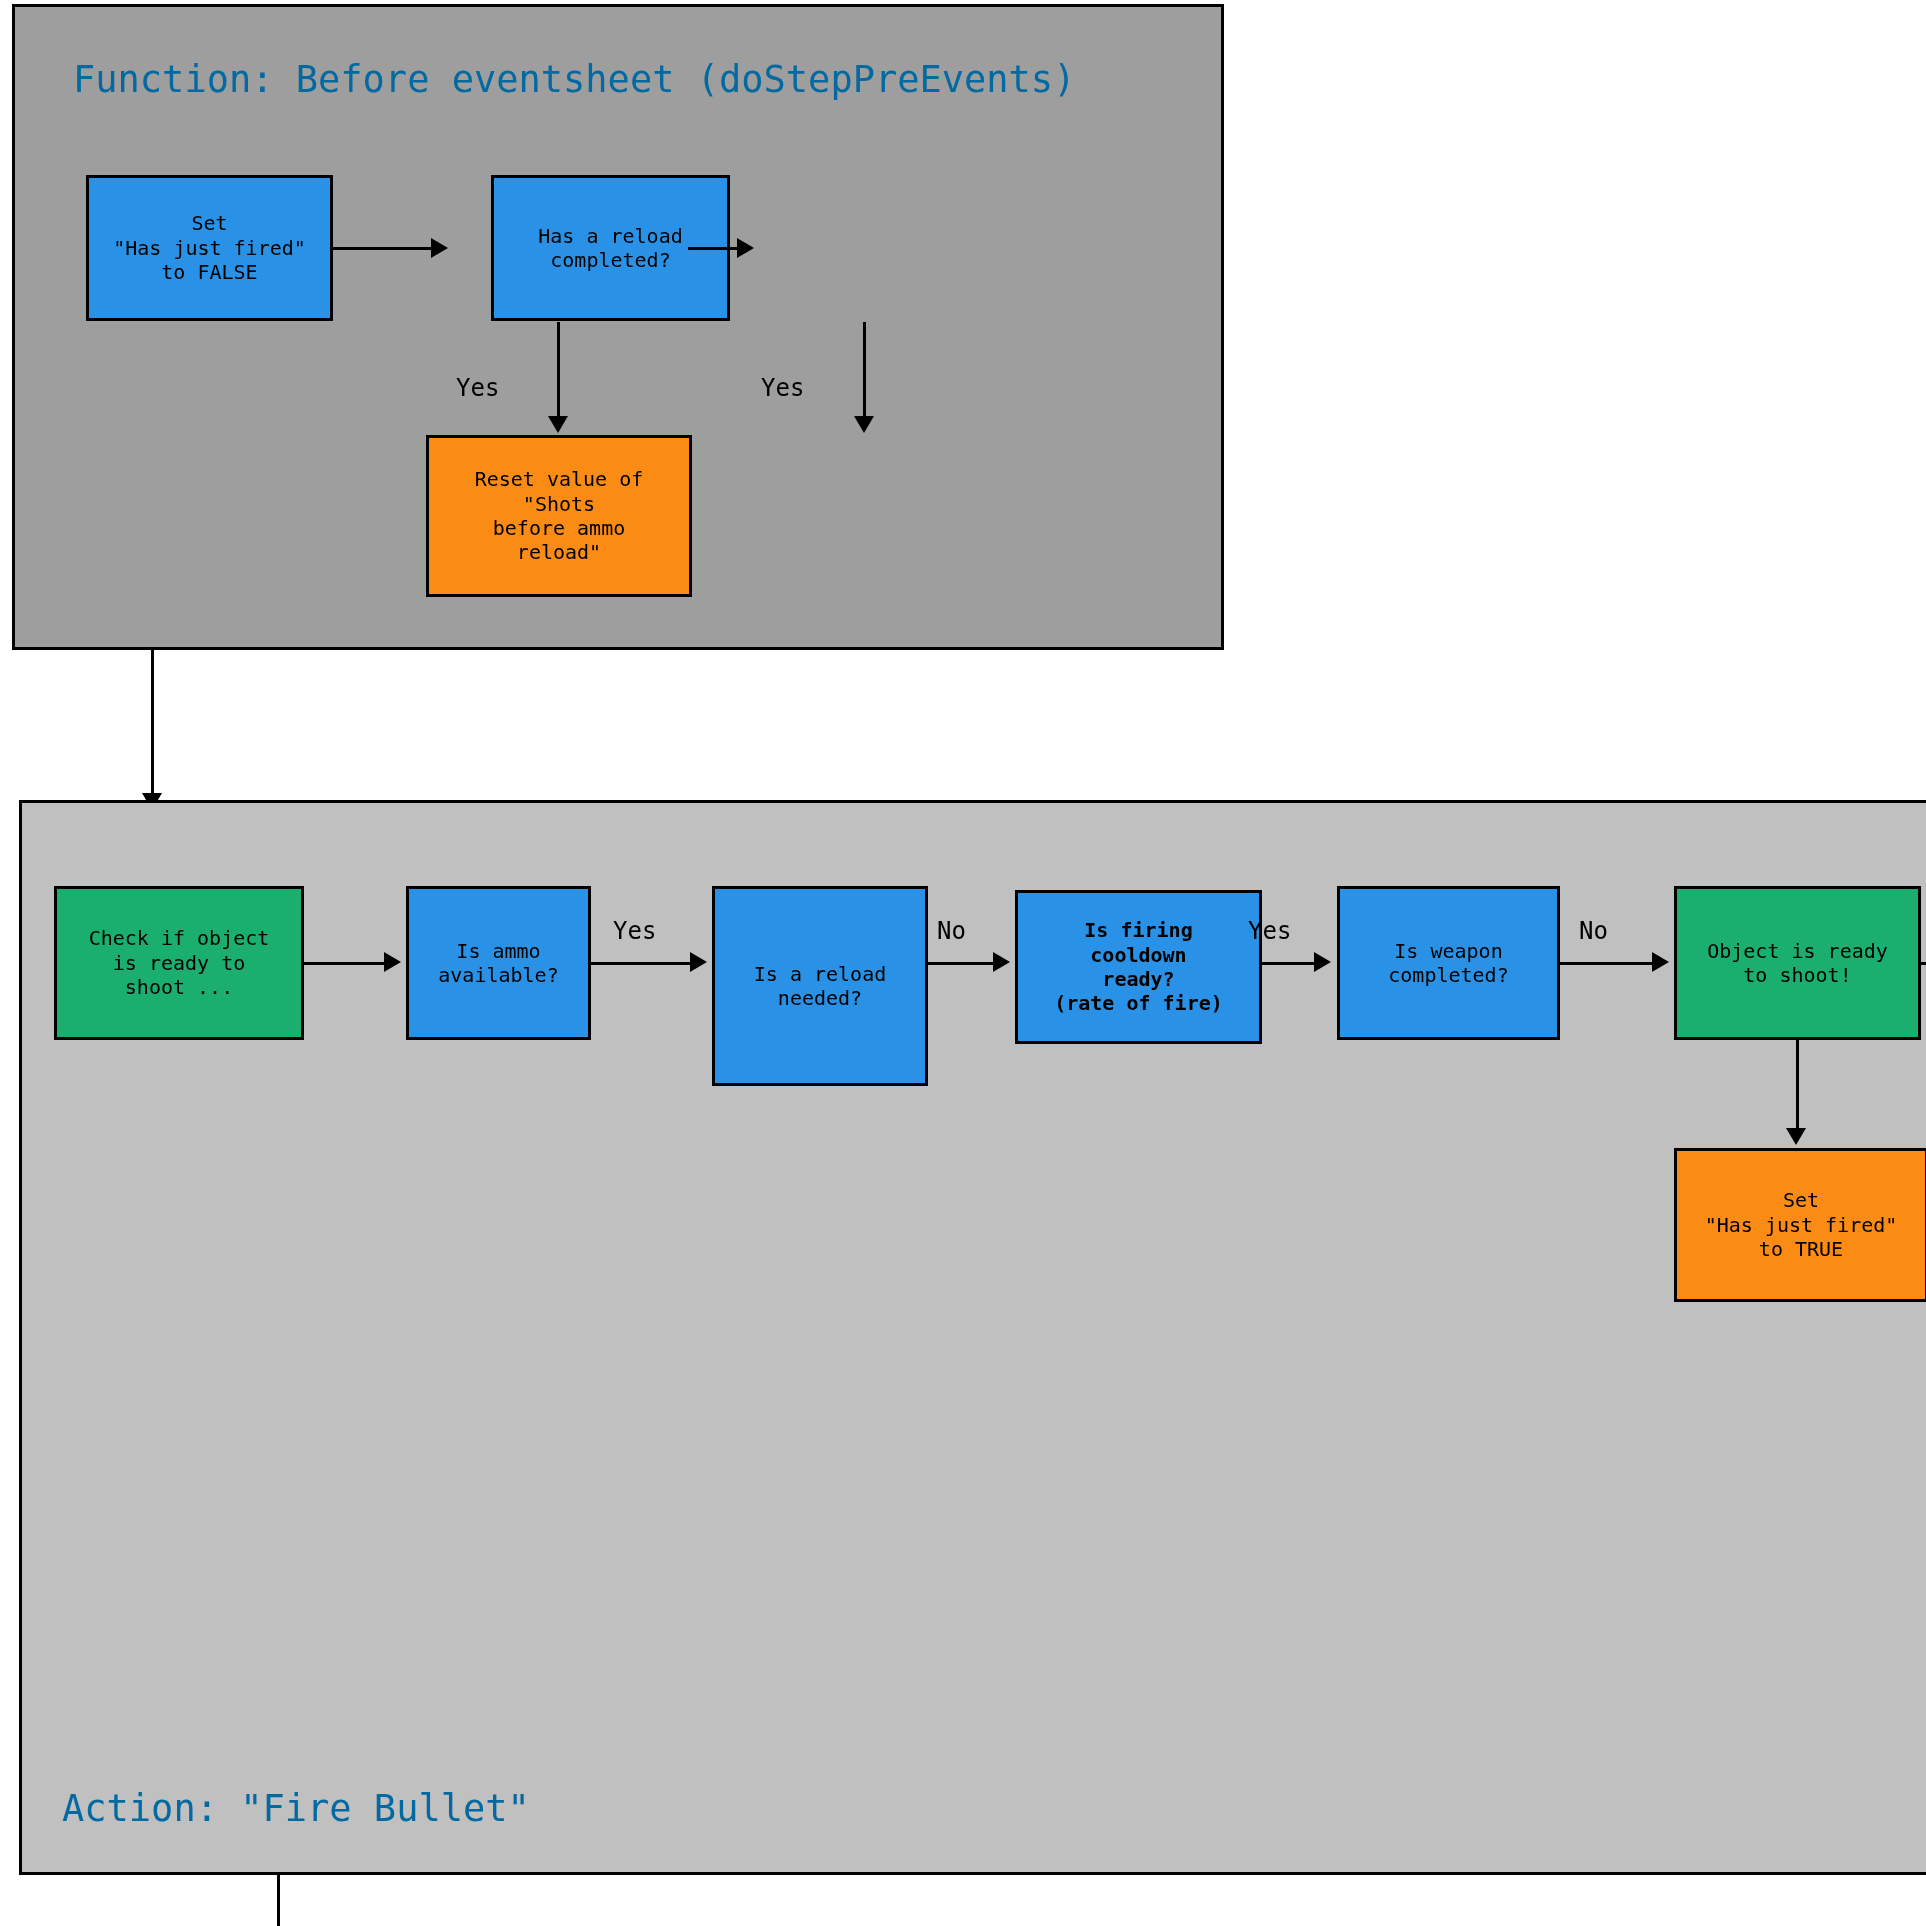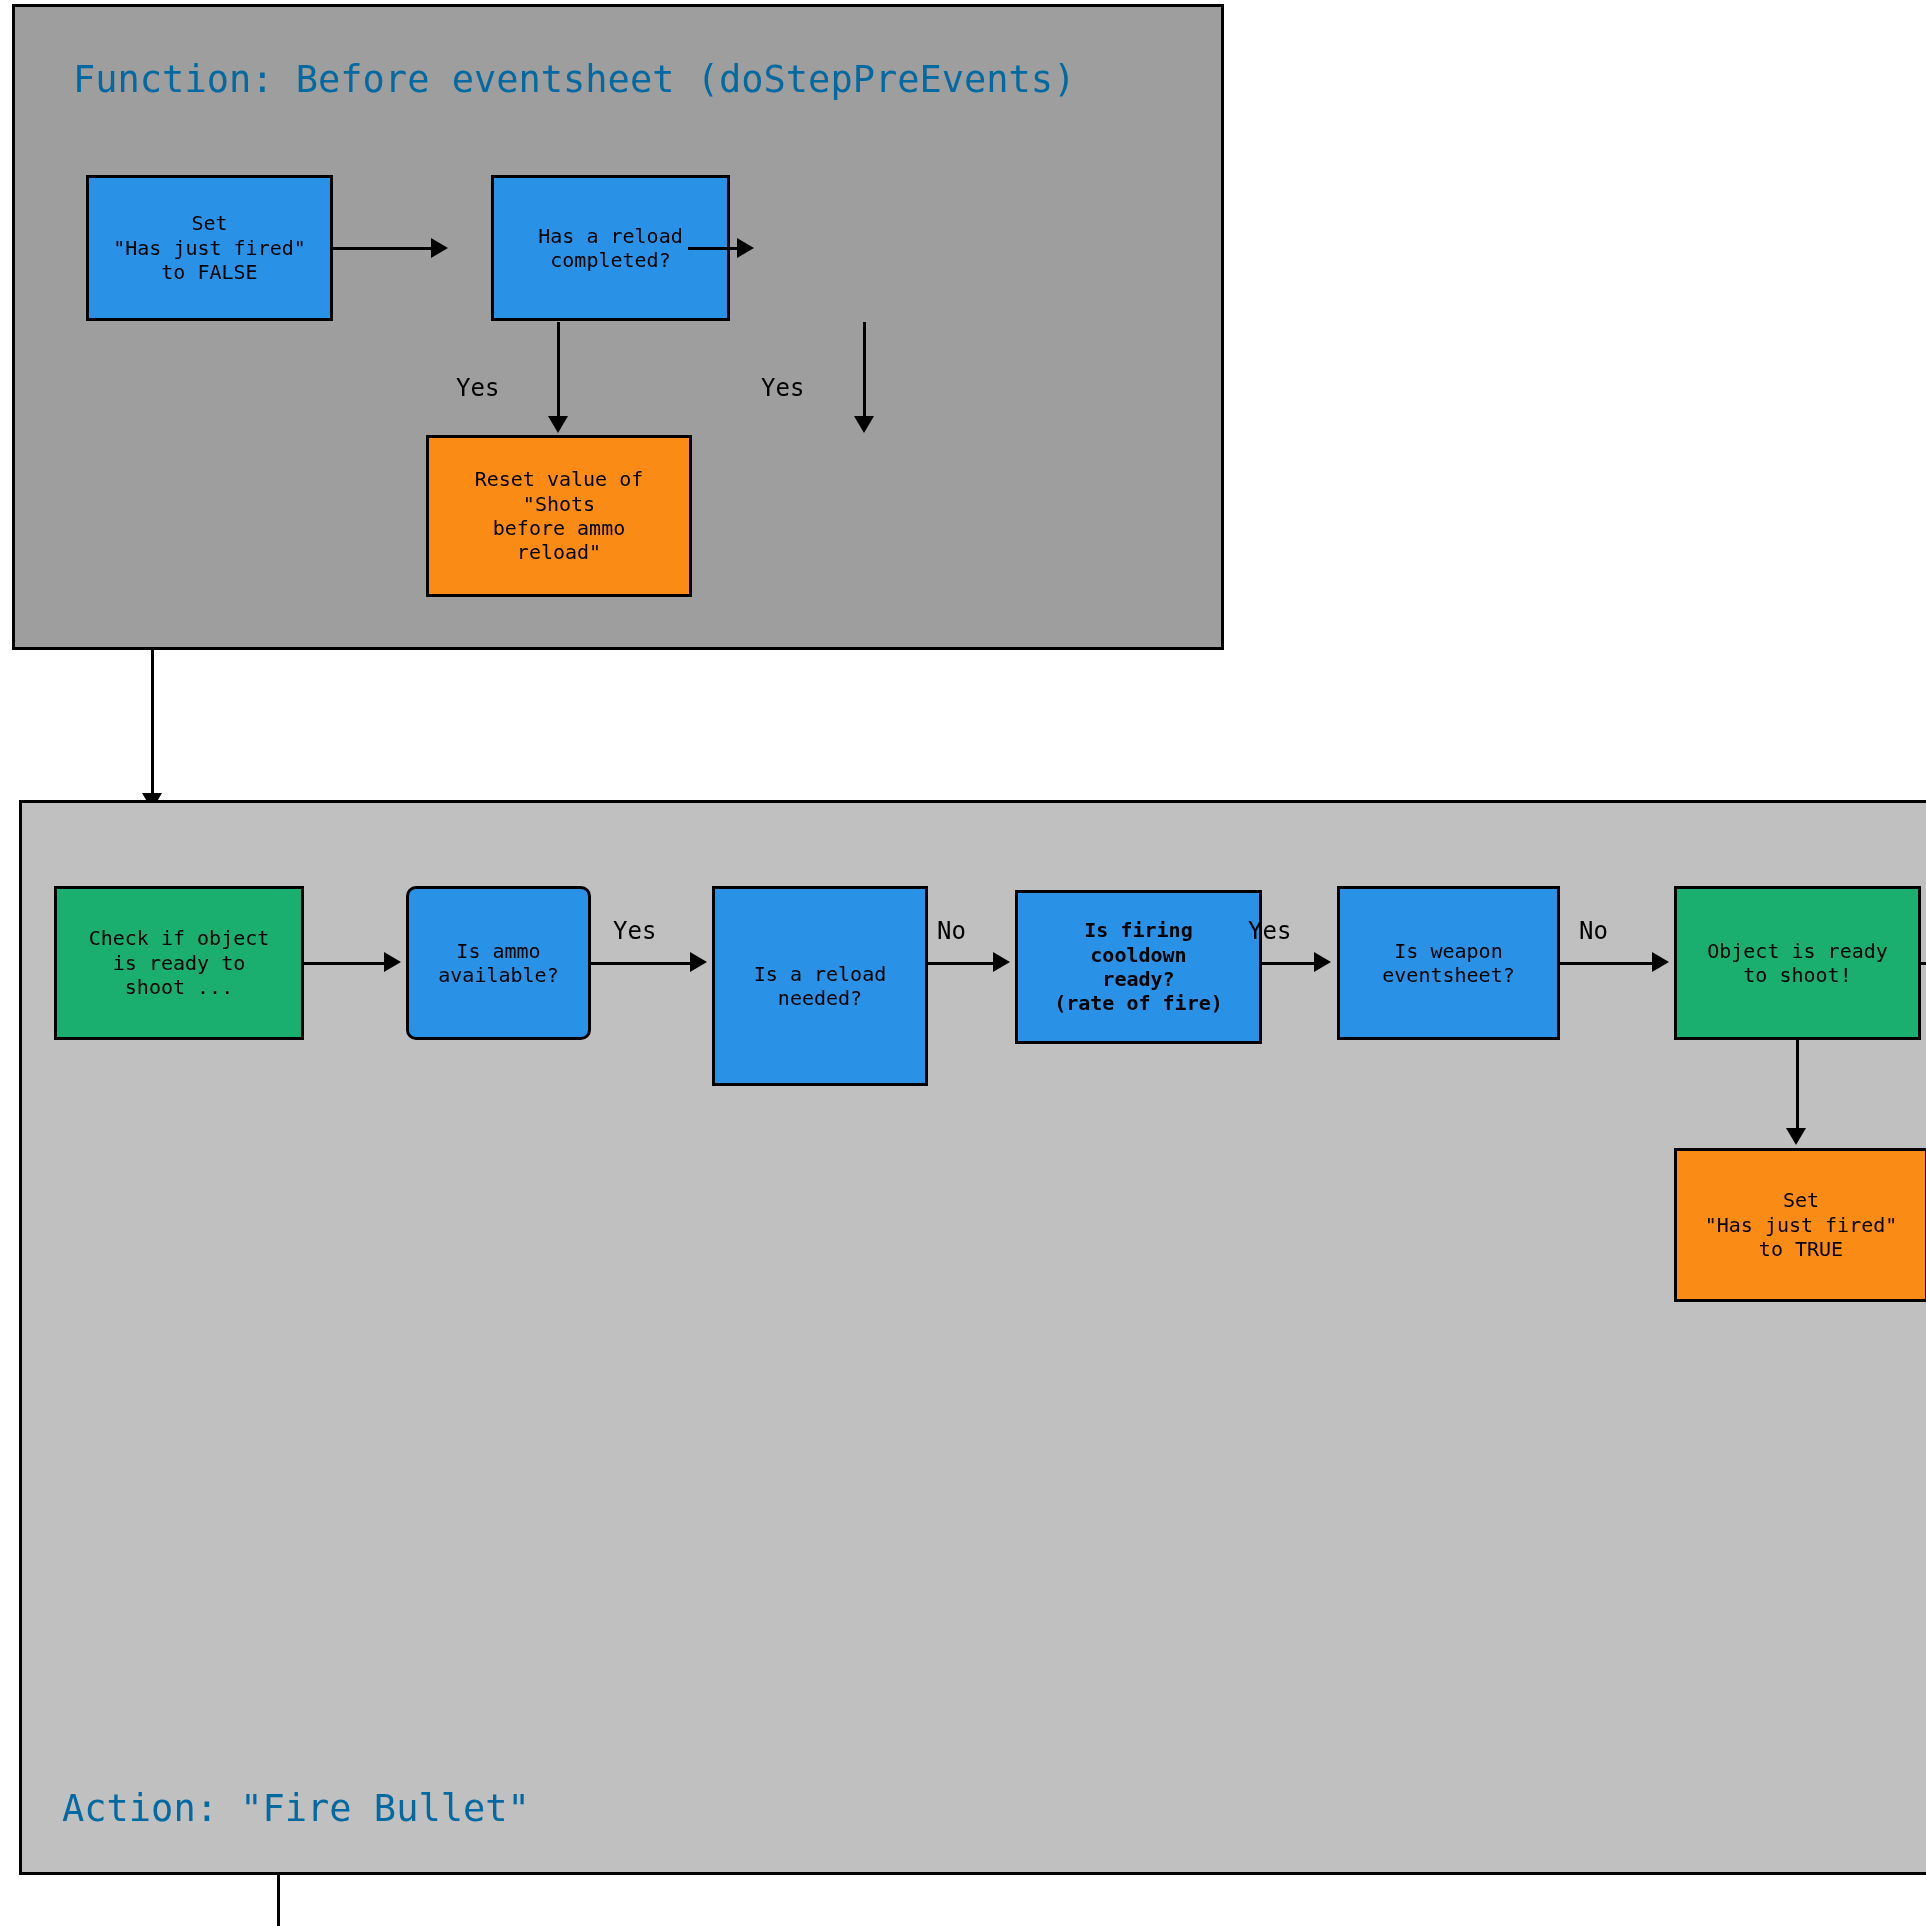--- a/index.html
+++ b/index.html
@@ -57,30 +57,30 @@
 
   <div class="edge v" style="left:151px;top:650px;height:144px;"></div>
   <div class="arrow down" style="left:142px;top:793px;"></div>
 
   <div class="group" style="left:19px;top:800px;width:2720px;height:1075px;background:#c0c0c0;"></div>
   <div class="group-title" style="left:62px;top:1787px;">Action: "Fire Bullet"</div>
 
   <div class="node green" style="left:54px;top:886px;width:250px;height:154px;">Check if object
 is ready to
 shoot ...</div>
-  <div class="node blue" style="left:406px;top:886px;width:185px;height:154px;border-radius:10px;">Is ammo
+  <div class="node blue" style="left:406px;top:886px;width:185px;height:154px;">Is ammo
 available?</div>
   <div class="node blue" style="left:712px;top:886px;width:216px;height:200px;">Is a reload
 needed?</div>
   <div class="node blue" style="left:1015px;top:890px;width:247px;height:154px;font-weight:bold;">Is firing
 cooldown
 ready?
 (rate of fire)</div>
   <div class="node blue" style="left:1337px;top:886px;width:223px;height:154px;">Is weapon
-eventsheet?</div>
+completed?</div>
   <div class="node green" style="left:1674px;top:886px;width:247px;height:154px;">Object is ready
 to shoot!</div>
 
   <div class="node orange" style="left:1674px;top:1148px;width:254px;height:154px;">Set
 "Has just fired"
 to TRUE</div>
 
   <div class="edge h" style="left:304px;top:962px;width:81px;"></div>
   <div class="arrow right" style="left:384px;top:952px;"></div>
 

